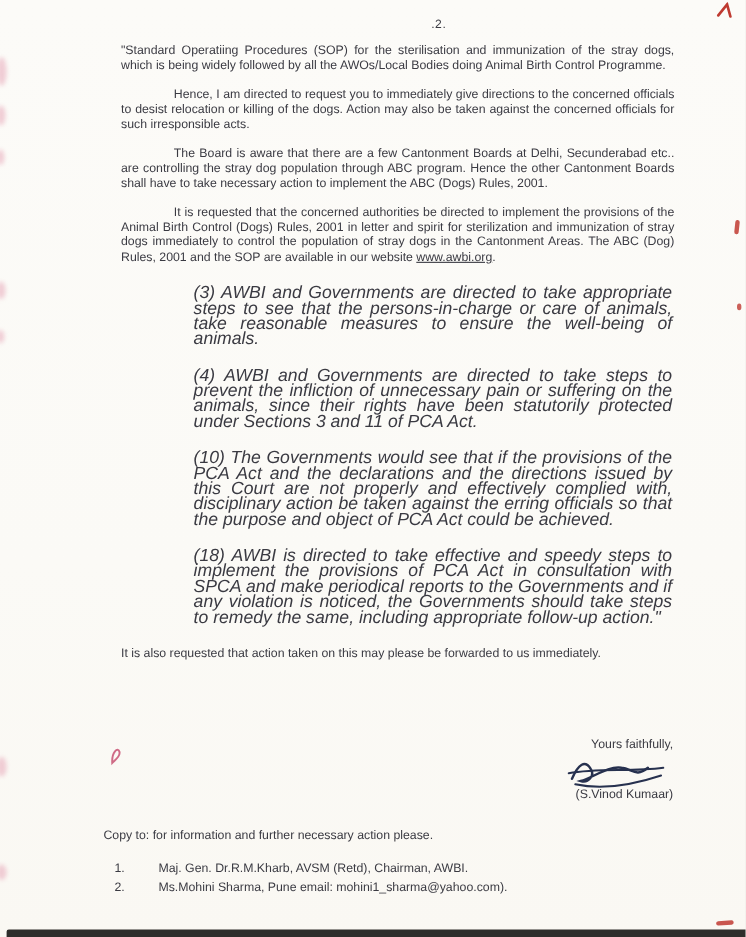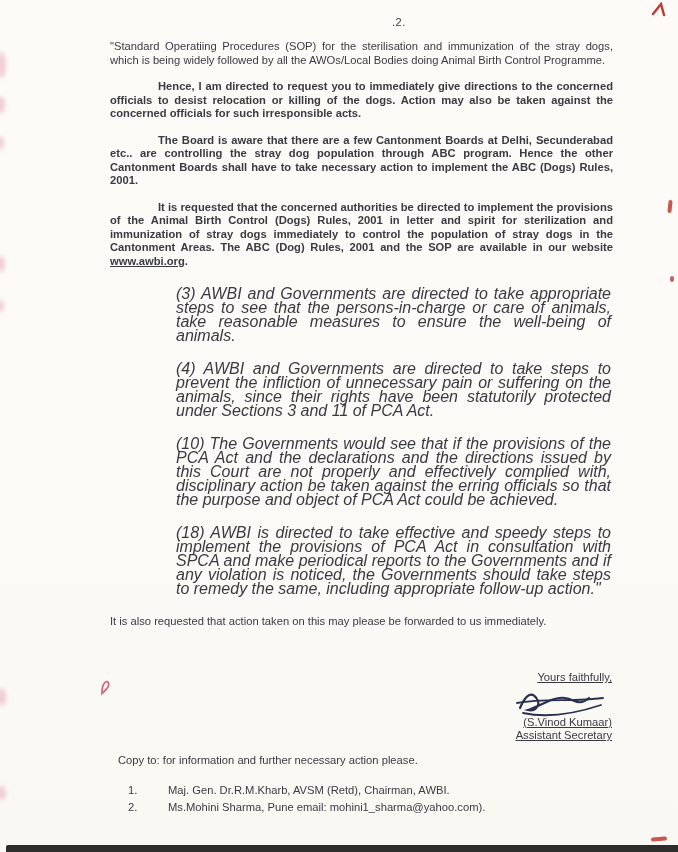--- a/index.html
+++ b/index.html
@@ -21,36 +21,36 @@
   }
   .page-number{
     position:absolute;top:16px;left:392px;
     font-size:11px;letter-spacing:.5px;
   }
   .content{
     position:absolute;left:110px;top:40px;width:503px;
     font-size:11.2px;line-height:13.5px;text-align:justify;
   }
   .content p{margin:0 0 13px 0;}
-  p.indent{text-indent:48px;font-weight:bold;}
+  p.indent{text-indent:48px;}
   p.indent-lg{text-indent:76px;margin-top:6px;}
   blockquote{
     margin:19px 2px 19px 66px;
     font-style:italic;font-size:16px;line-height:14px;
     text-align:justify;
   }
   .closing{margin-top:24px;}
   .site-link{color:inherit;text-decoration:underline;cursor:pointer;}
   .sig-block{
     position:absolute;top:671px;right:66px;width:200px;
-    font-size:11.2px;line-height:13.5px;text-align:right;text-decoration:underline;
+    font-size:11.2px;line-height:13.5px;text-align:right;
   }
   .sig-scrawl{display:block;margin:1px 6px -2px auto;}
   .copy-block{
-    position:absolute;left:118px;top:754px;width:480px;
+    position:absolute;left:94px;top:754px;width:480px;
     font-size:11.2px;line-height:13.5px;
   }
   .copy-list{margin-top:16px;}
   .copy-item{display:flex;margin:0 0 4px 10px;}
   .copy-num{width:40px;flex:0 0 40px;}
   
   .edge-bottom{
     position:absolute;left:6px;right:0;bottom:0;height:7px;
     background:#2e2d2b;border-radius:2px 0 0 0;
   }
@@ -104,21 +104,20 @@
   <div class="sig-block">
     <div>Yours faithfully,</div>
     <svg class="sig-scrawl" width="92" height="32" viewBox="0 0 92 32">
       <g fill="none" stroke="var(--signature-ink,#27314f)" stroke-width="2.2" stroke-linecap="round">
         <path d="M6 22 C 12 8, 18 5, 23 13 C 27 19, 21 26, 14 24 C 25 21, 39 10, 51 12 C 61 13, 64 21, 75 12"></path>
         <path d="M3 17 C 30 12, 60 16, 89 12" stroke-width="1.8"></path>
         <path d="M9 27 C 32 32, 60 28, 87 19" stroke-width="1.8"></path>
       </g>
     </svg>
     <div>(S.Vinod Kumaar)</div>
-    <div>Assistant Secretary</div>
   </div>
 
   <div class="copy-block">
     <div>Copy to: for information and further necessary action please.</div>
     <div class="copy-list">
       <div class="copy-item">
         <span class="copy-num">1.</span>
         <span>Maj. Gen. Dr.R.M.Kharb, AVSM (Retd), Chairman, AWBI.</span>
       </div>
       <div class="copy-item">

